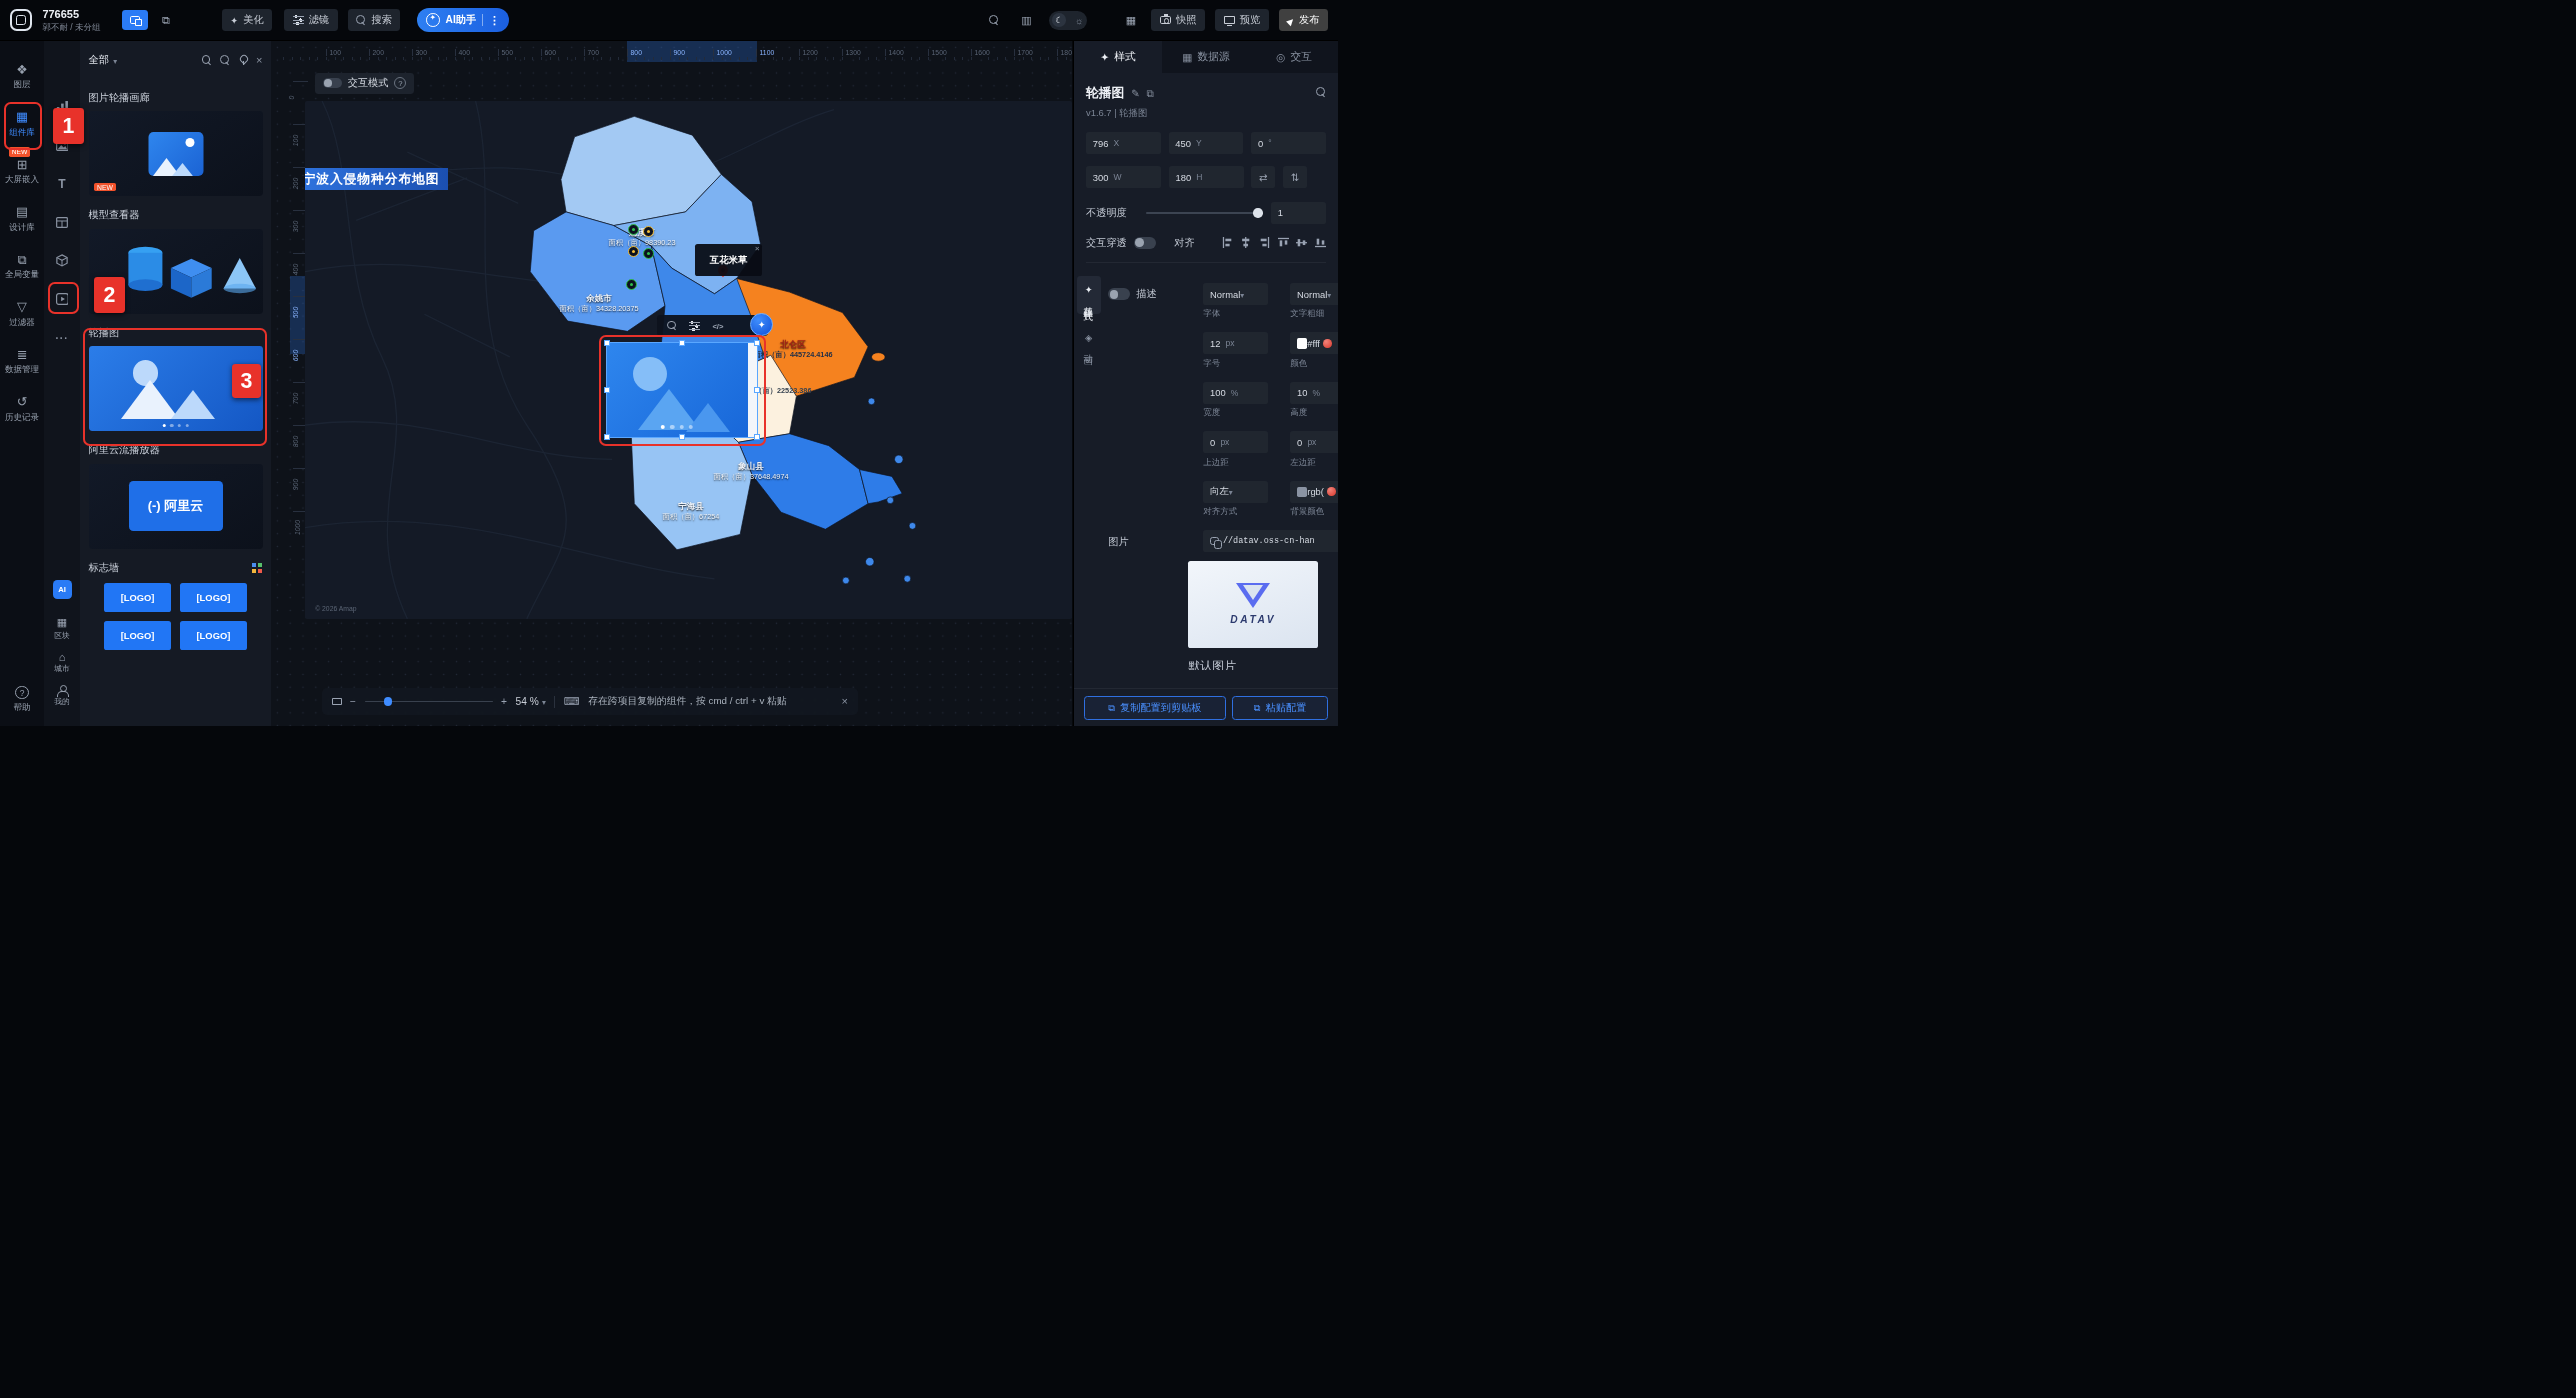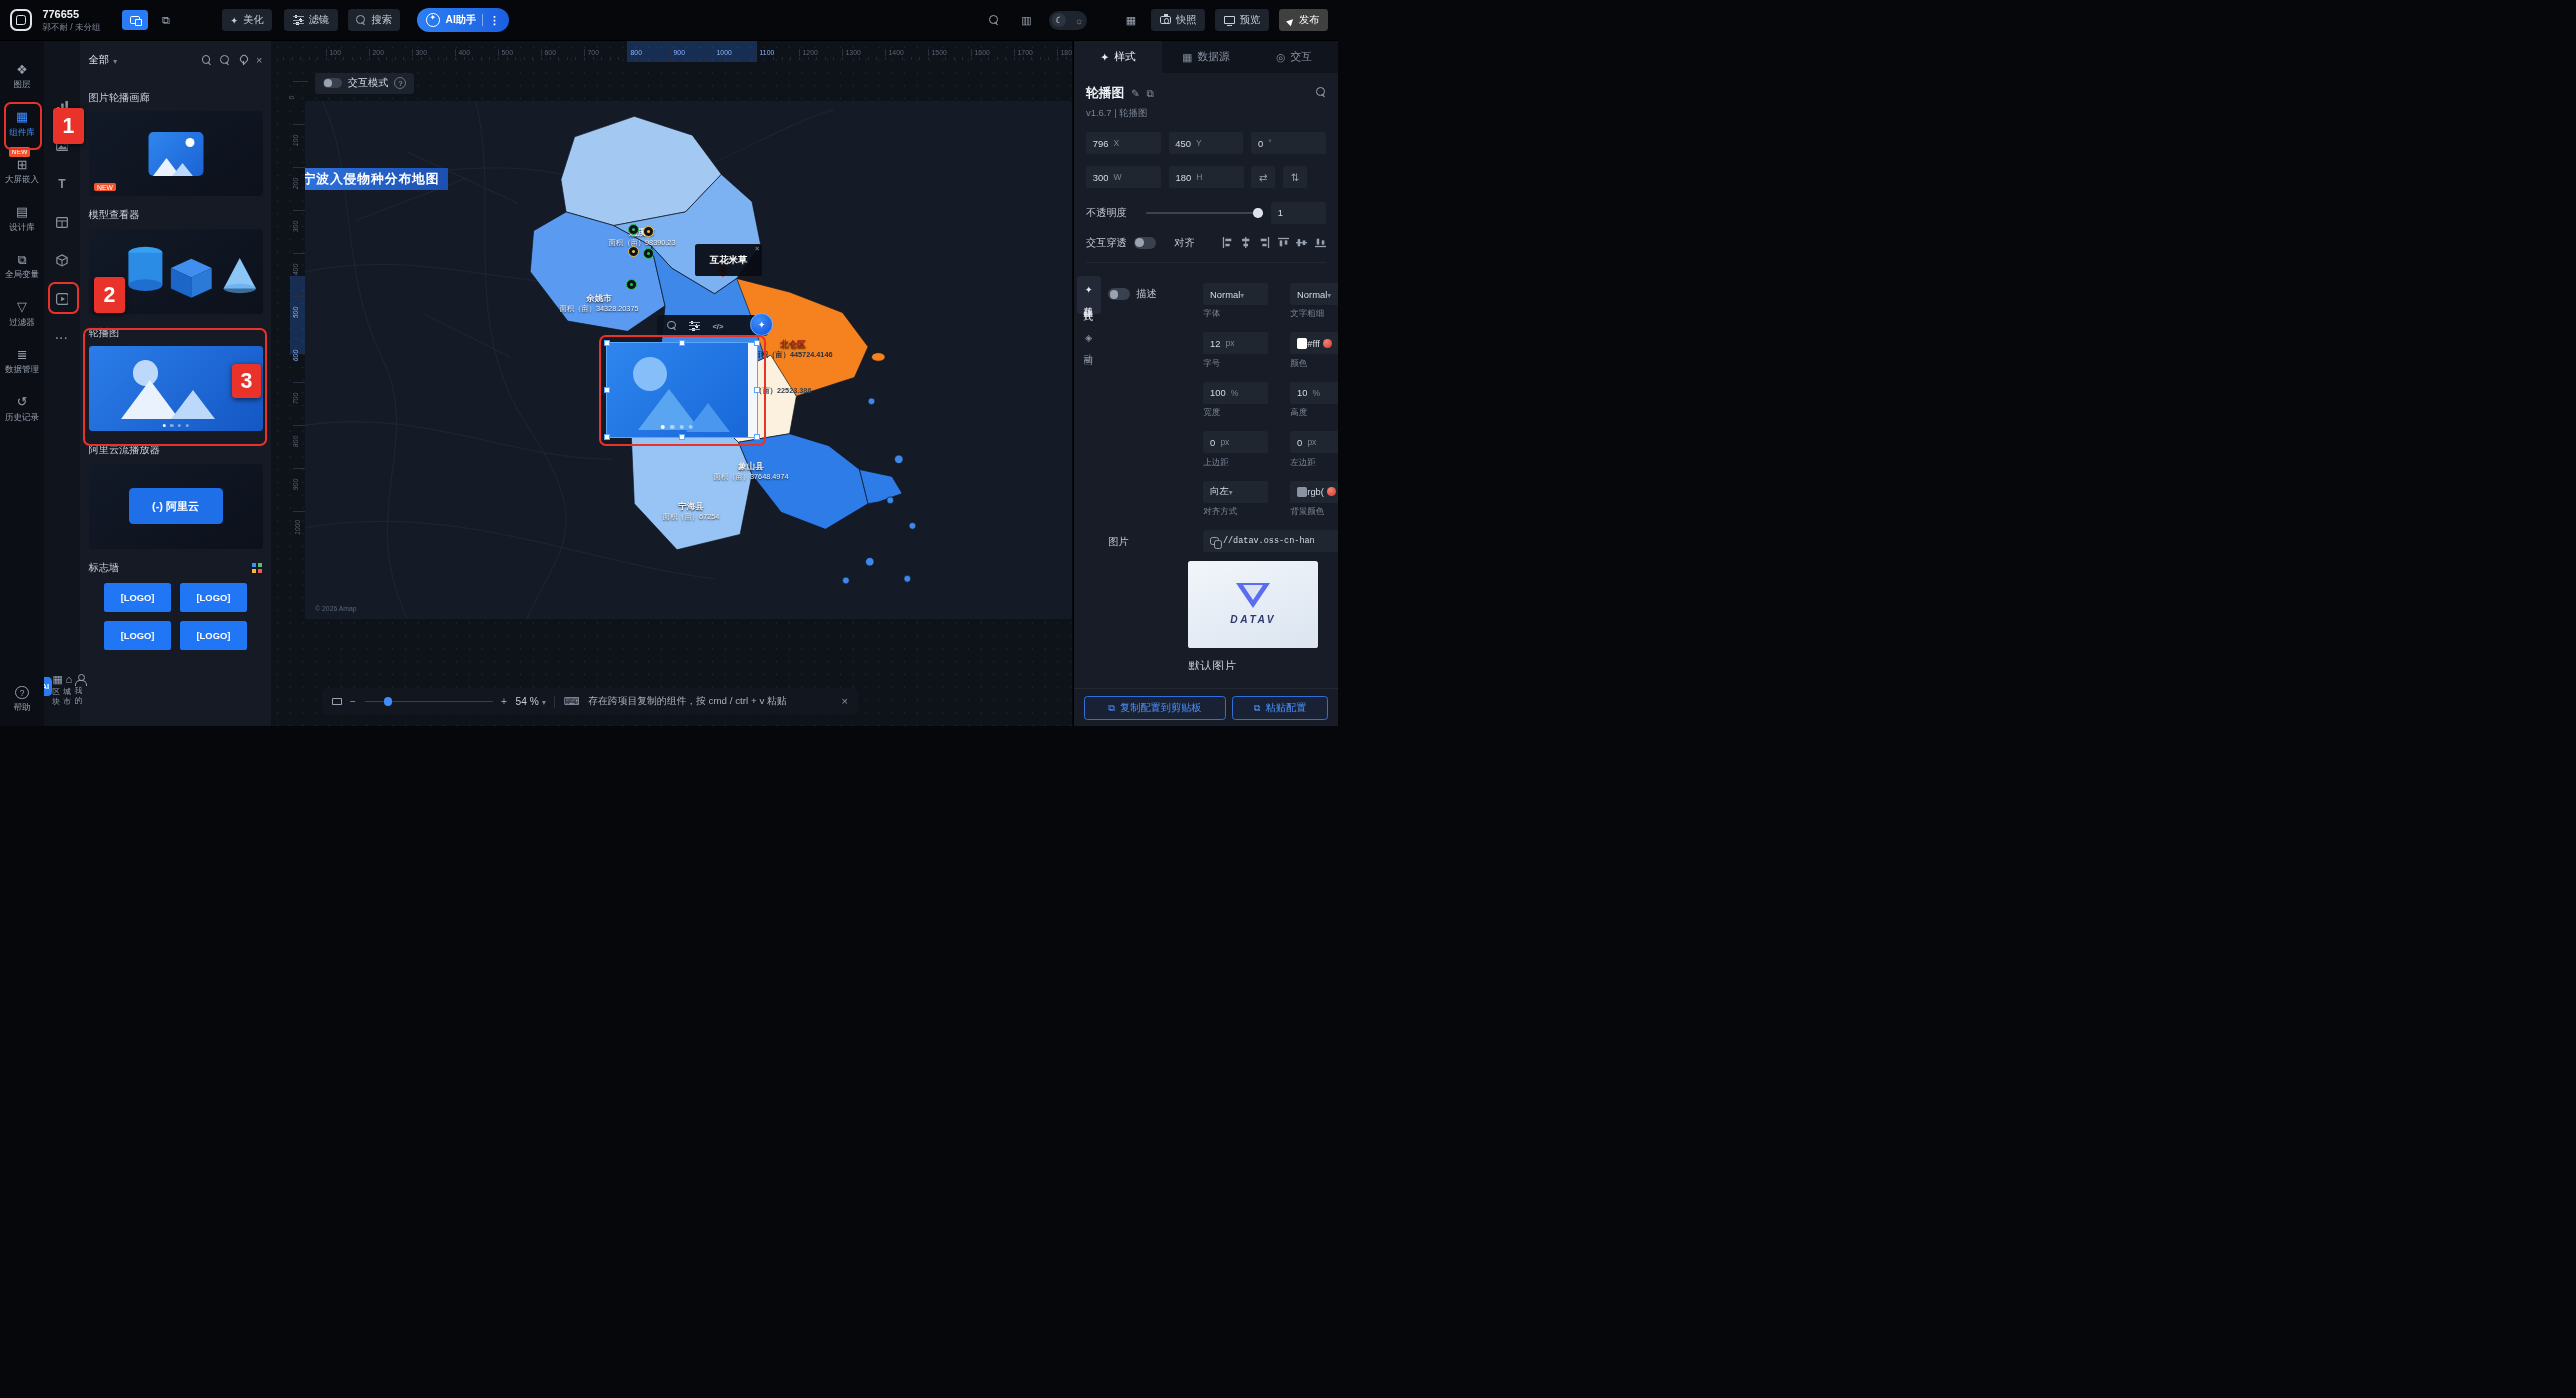--- a/index.html
+++ b/index.html
@@ -64,21 +64,21 @@
   .side-item.active{color:#3f8cff}
   .nbadge{position:absolute;top:-6px;left:8.5px;background:#f2522b;color:#fff;font-size:6.8px;padding:0.9px 2.6px;border-radius:1.7px;line-height:1.2}
   .nbadge:empty{display:none}
   .side-help{margin-top:auto;margin-bottom:12px;display:flex;flex-direction:column;align-items:center;gap:2.6px;color:#97a0ae;font-size:8.5px}
   .qcirc{width:13.7px;height:13.7px;border:1.3px solid #97a0ae;border-radius:50%;display:flex;align-items:center;justify-content:center;font-size:8.5px}
 
   
   .rail{position:absolute;top:41px;left:44px;bottom:0;width:36px;background:#10141c;z-index:49;display:flex;flex-direction:column;align-items:center;padding-top:56px}
   .rail .ric{width:19px;height:19px;margin-bottom:19.6px;display:flex;align-items:center;justify-content:center;color:#8a93a2}
   .rail .ric svg{display:block}
-  .rail-bottom{margin-top:auto;display:flex;flex-direction:row;align-items:center;margin-bottom:8.5px}
+  .rail-bottom{margin-top:auto;display:flex;flex-direction:column;align-items:center;margin-bottom:8.5px}
   .ai-badge{width:19px;height:19px;background:#2a7bf6;color:#fff;border-radius:4.3px;font-size:7.7px;font-weight:bold;display:flex;align-items:center;justify-content:center;margin-bottom:17px}
   .rb-item{display:flex;flex-direction:column;align-items:center;gap:1.7px;color:#97a0ae;font-size:7.7px;margin-bottom:10.2px}
   .rb-item .ic{font-size:11px}
   .person{width:10.2px;height:11px;position:relative}
   .person::before{content:"";position:absolute;left:2.6px;top:0;width:5.1px;height:5.1px;border:1.2px solid #97a0ae;border-radius:50%}
   .person::after{content:"";position:absolute;left:0;top:6px;width:10.2px;height:5.1px;border:1.2px solid #97a0ae;border-bottom:none;border-radius:5.1px 5.1px 0 0}
 
   
   .panel{position:absolute;top:41px;left:80px;bottom:0;width:191px;background:#151a24;z-index:40;padding:0 8.5px;overflow:hidden}
   .panel-head{height:38px;display:flex;align-items:center;gap:8.5px}
@@ -92,21 +92,21 @@
   .art .m1{position:absolute;left:3.4px;bottom:-1.7px;width:0;height:0;border-left:15.4px solid transparent;border-right:15.4px solid transparent;border-bottom:20.5px solid #e9f2fd}
   .art .m2{position:absolute;left:22px;bottom:-1.7px;width:0;height:0;border-left:12px solid transparent;border-right:12px solid transparent;border-bottom:15.4px solid #bcd9fb}
   .prev-new{position:absolute;left:5.1px;bottom:5.1px;background:#f2522b;color:#fff;font-size:6.8px;padding:0.9px 3.4px;border-radius:1.7px}
   .car-card{background:linear-gradient(135deg,#2b7de9,#1457c4)}
   .car-card .bigsun{position:absolute;left:44px;top:13.7px;width:25.6px;height:25.6px;border-radius:50%;background:#bcd9fb}
   .car-card .bm1{position:absolute;left:32px;bottom:12px;width:0;height:0;border-left:29px solid transparent;border-right:29px solid transparent;border-bottom:39px solid #e9f2fd}
   .car-card .bm2{position:absolute;left:82px;bottom:12px;width:0;height:0;border-left:22px solid transparent;border-right:22px solid transparent;border-bottom:29px solid #bcd9fb}
   .pdots{position:absolute;bottom:4.3px;left:50%;transform:translateX(-50%);display:flex;gap:4.3px}
   .pdots i{width:3.4px;height:3.4px;border-radius:50%;background:rgba(255,255,255,.45)}
   .pdots i.on{background:#fff}
-  .ali-box{position:absolute;left:50%;top:50%;transform:translate(-50%,-50%);width:94px;height:36px;background:#1f6fe8;border-radius:4.3px;color:#fff;font-weight:bold;font-size:11px;display:flex;align-items:center;justify-content:center}
+  .ali-box{position:absolute;left:50%;top:50%;transform:translate(-50%,-50%);width:94px;height:50px;background:#1f6fe8;border-radius:4.3px;color:#fff;font-weight:bold;font-size:13px;display:flex;align-items:center;justify-content:center}
   .lw-ic{margin-left:auto;width:10.2px;height:10.2px;background:
     linear-gradient(#4a8df0,#4a8df0) 0 0/4.3px 4.3px no-repeat,
     linear-gradient(#58c06b,#58c06b) 6px 0/4.3px 4.3px no-repeat,
     linear-gradient(#f2b63c,#f2b63c) 0 6px/4.3px 4.3px no-repeat,
     linear-gradient(#ef5a4a,#ef5a4a) 6px 6px/4.3px 4.3px no-repeat}
   .tiles{display:grid;grid-template-columns:1fr 1fr;gap:8.5px;padding:0 15.4px;margin-top:8.5px}
   .tile{height:29px;background:#2176f5;border-radius:2.6px;color:#fff;font-weight:bold;font-size:9.4px;display:flex;align-items:center;justify-content:center}
 
   
   .canvas{position:absolute;top:41px;left:271px;bottom:0;width:801px;background:#0e1219;overflow:hidden;z-index:10}

